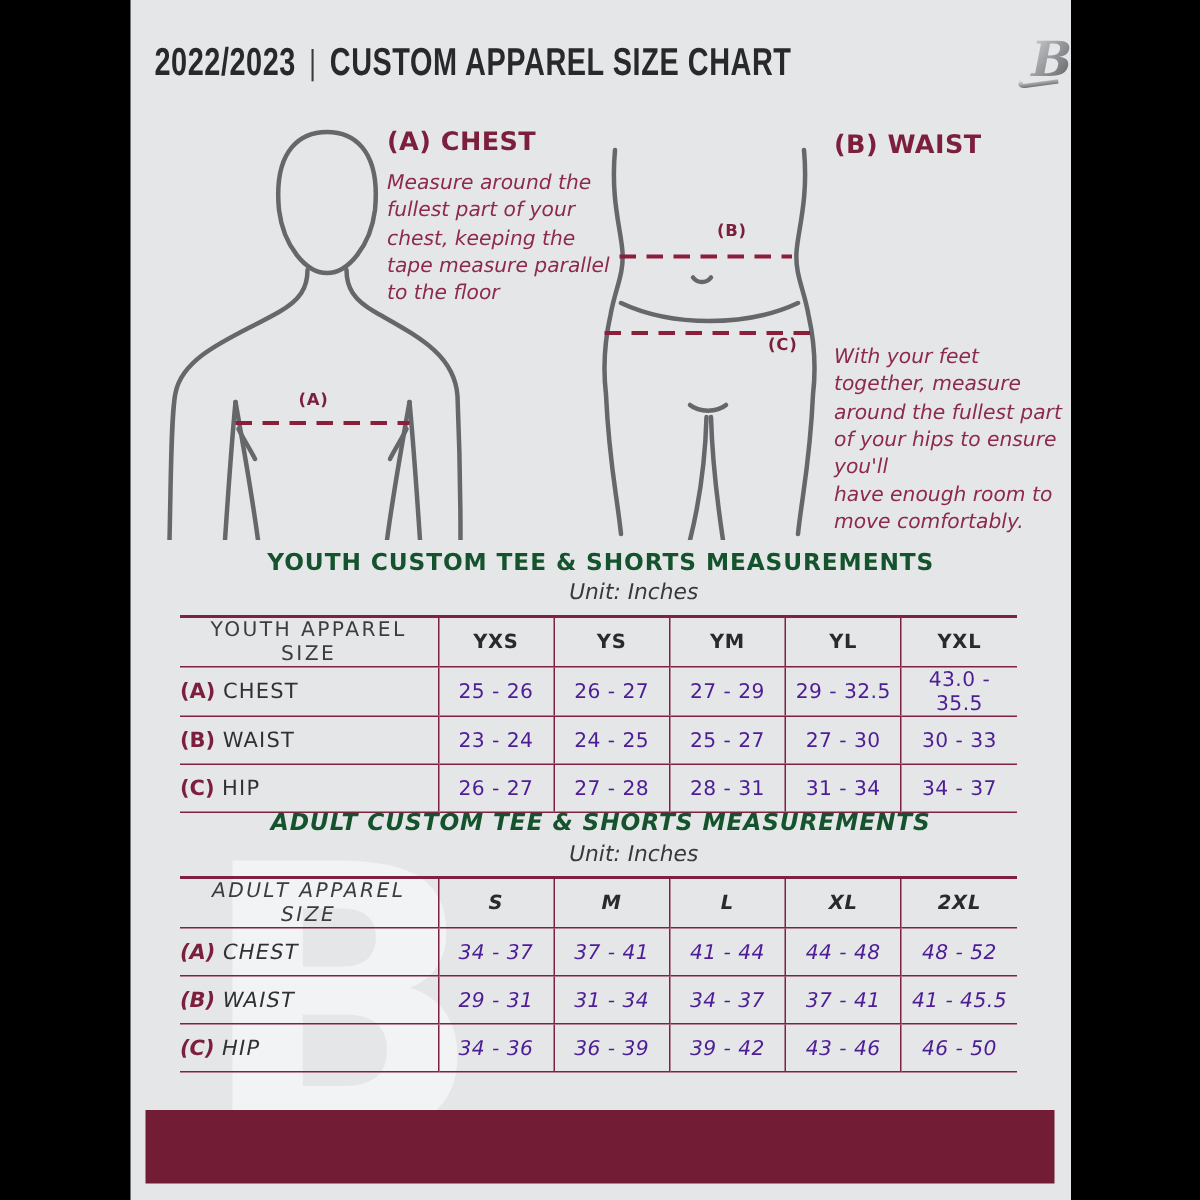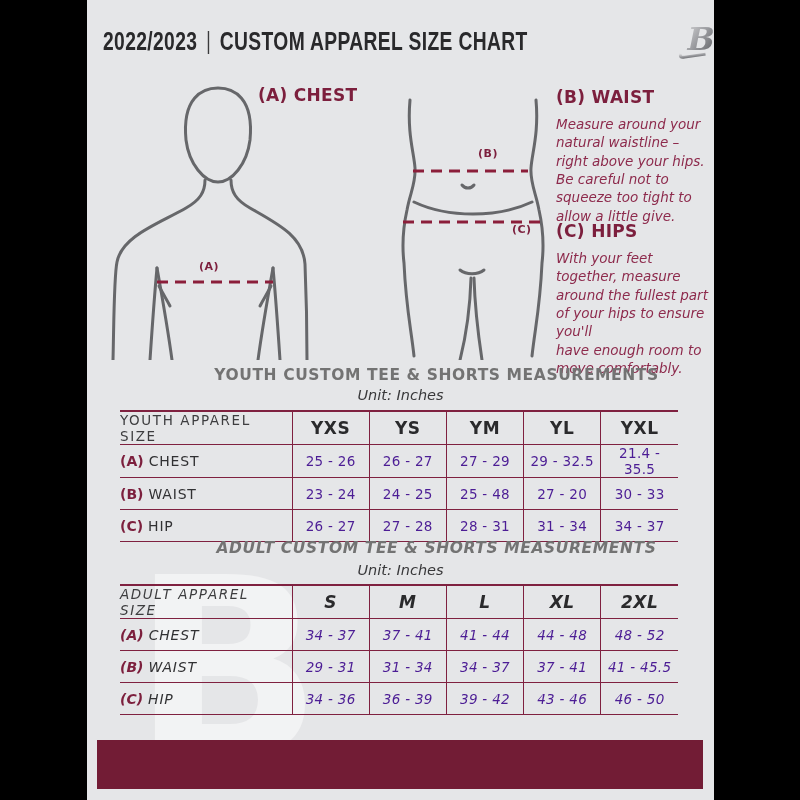--- a/index.html
+++ b/index.html
@@ -31,35 +31,35 @@
   
   .guide{position:absolute;z-index:3;}
   .guide-heading{font-size:17px;font-weight:bold;color:#7c1f3d;letter-spacing:0.3px;}
   .guide-body{margin-top:8px;font-size:13.5px;font-style:italic;color:#8d2a4c;line-height:1.36;white-space:pre-line;}
   .guide-chest{left:171px;top:85px;width:160px;}
   .guide-waist{left:469px;top:87px;width:152px;}
   .guide-hips{left:469px;top:221px;width:158px;}
 
   
   .section-title{position:absolute;left:0;width:627px;text-align:center;z-index:3;
-    font-weight:bold;font-size:15.5px;color:#737373;letter-spacing:0.6px;margin-left:36px;}
+    font-weight:bold;font-size:15.5px;color:#14532d;letter-spacing:0.6px;}
   .section-unit{position:absolute;left:0;width:627px;text-align:center;z-index:3;
-    font-style:italic;font-size:14.5px;color:#39393b;}
+    font-style:italic;font-size:14.5px;color:#39393b;padding-left:22px;}
   .youth-title{top:366px;} .youth-unit{top:387px;}
   .adult-title{top:539px;font-style:italic;} .adult-unit{top:562px;}
 
   
   .table-wrap{position:absolute;left:33px;width:558px;z-index:3;}
   .youth-table-wrap{top:410px;} .adult-table-wrap{top:584px;font-style:italic;}
   table.size-table{border-collapse:collapse;table-layout:fixed;width:558px;border-top:2px solid #7f2140;}
   table.size-table col.lbl{width:172px;}
   table.size-table th,table.size-table td{height:31px;padding:0;border-bottom:1.6px solid #7f2140;}
   table.size-table th+th,table.size-table td+td{border-left:1.6px solid #7f2140;}
-  th.hdr-label{text-align:left;padding-left:14px;font-weight:400;font-size:13.5px;letter-spacing:1.6px;color:#3d3d3f;}
-  th.hdr-size{font-weight:bold;font-size:17px;color:#2a2a2c;letter-spacing:0.5px;text-align:center;}
+  th.hdr-label{text-align:center;padding-left:14px;font-weight:400;font-size:13.5px;letter-spacing:1.6px;color:#3d3d3f;}
+  th.hdr-size{font-weight:bold;font-size:13px;color:#2a2a2c;letter-spacing:0.5px;text-align:center;}
   td.row-label{text-align:left;padding-left:14px;font-size:14px;letter-spacing:0.8px;color:#313133;}
   td.row-label .prefix{font-weight:bold;color:#7c1f3d;margin-right:5px;letter-spacing:0;}
   td.val{text-align:center;font-size:13.5px;color:#4c1d95;letter-spacing:0.3px;}
 
   
   .footer-bar{position:absolute;left:10px;top:740px;width:606px;height:49px;background:#721c35;z-index:4;}
 
   svg .body-line{fill:none;stroke:#66676a;stroke-width:3;stroke-linecap:round;}
   svg .dash-line{fill:none;stroke:#8b1e3a;stroke-width:2.8;stroke-dasharray:11 7;}
 </style>
@@ -122,32 +122,30 @@
         <path class="dash-line" d="M15,124 L155,124"></path>
       </svg>
     </div>
 
     <span class="marker marker-a">(A)</span>
     <span class="marker marker-b">(B)</span>
     <span class="marker marker-c">(C)</span>
 
     <div class="guide guide-chest">
       <div class="guide-heading">(A) CHEST</div>
+      <div class="guide-body">Measure around the
+fullest part of your
+chest, keeping the
+tape measure parallel
+to the floor</div>
     </div>
     <div class="guide guide-waist">
       <div class="guide-heading">(B) WAIST</div>
-      <div class="guide-body">Measure around your
-natural waistline –
-right above your hips.
-Be careful not to
-squeeze too tight to
-allow a little give.</div>
     </div>
     <div class="guide guide-hips">
-      <div class="guide-heading">(C) HIPS</div>
       <div class="guide-body">With your feet
 together, measure
 around the fullest part
 of your hips to ensure
 you'll
 have enough room to
 move comfortably.</div>
     </div>
 
     <div class="section-title youth-title">YOUTH CUSTOM TEE &amp; SHORTS MEASUREMENTS</div>
@@ -170,28 +168,28 @@
           <th class="hdr-size">YM</th>
           <th class="hdr-size">YL</th>
           <th class="hdr-size">YXL</th>
         </tr>
         <tr>
           <td class="row-label"><span class="prefix">(A)</span><span>CHEST</span></td>
           <td class="val">25 - 26</td>
           <td class="val">26 - 27</td>
           <td class="val">27 - 29</td>
           <td class="val">29 - 32.5</td>
-          <td class="val">21.4 - 35.5</td>
+          <td class="val">43.0 - 35.5</td>
         </tr>
         <tr>
           <td class="row-label"><span class="prefix">(B)</span><span>WAIST</span></td>
           <td class="val">23 - 24</td>
           <td class="val">24 - 25</td>
-          <td class="val">25 - 48</td>
-          <td class="val">27 - 20</td>
+          <td class="val">25 - 27</td>
+          <td class="val">27 - 30</td>
           <td class="val">30 - 33</td>
         </tr>
         <tr>
           <td class="row-label"><span class="prefix">(C)</span><span>HIP</span></td>
           <td class="val">26 - 27</td>
           <td class="val">27 - 28</td>
           <td class="val">28 - 31</td>
           <td class="val">31 - 34</td>
           <td class="val">34 - 37</td>
         </tr>

